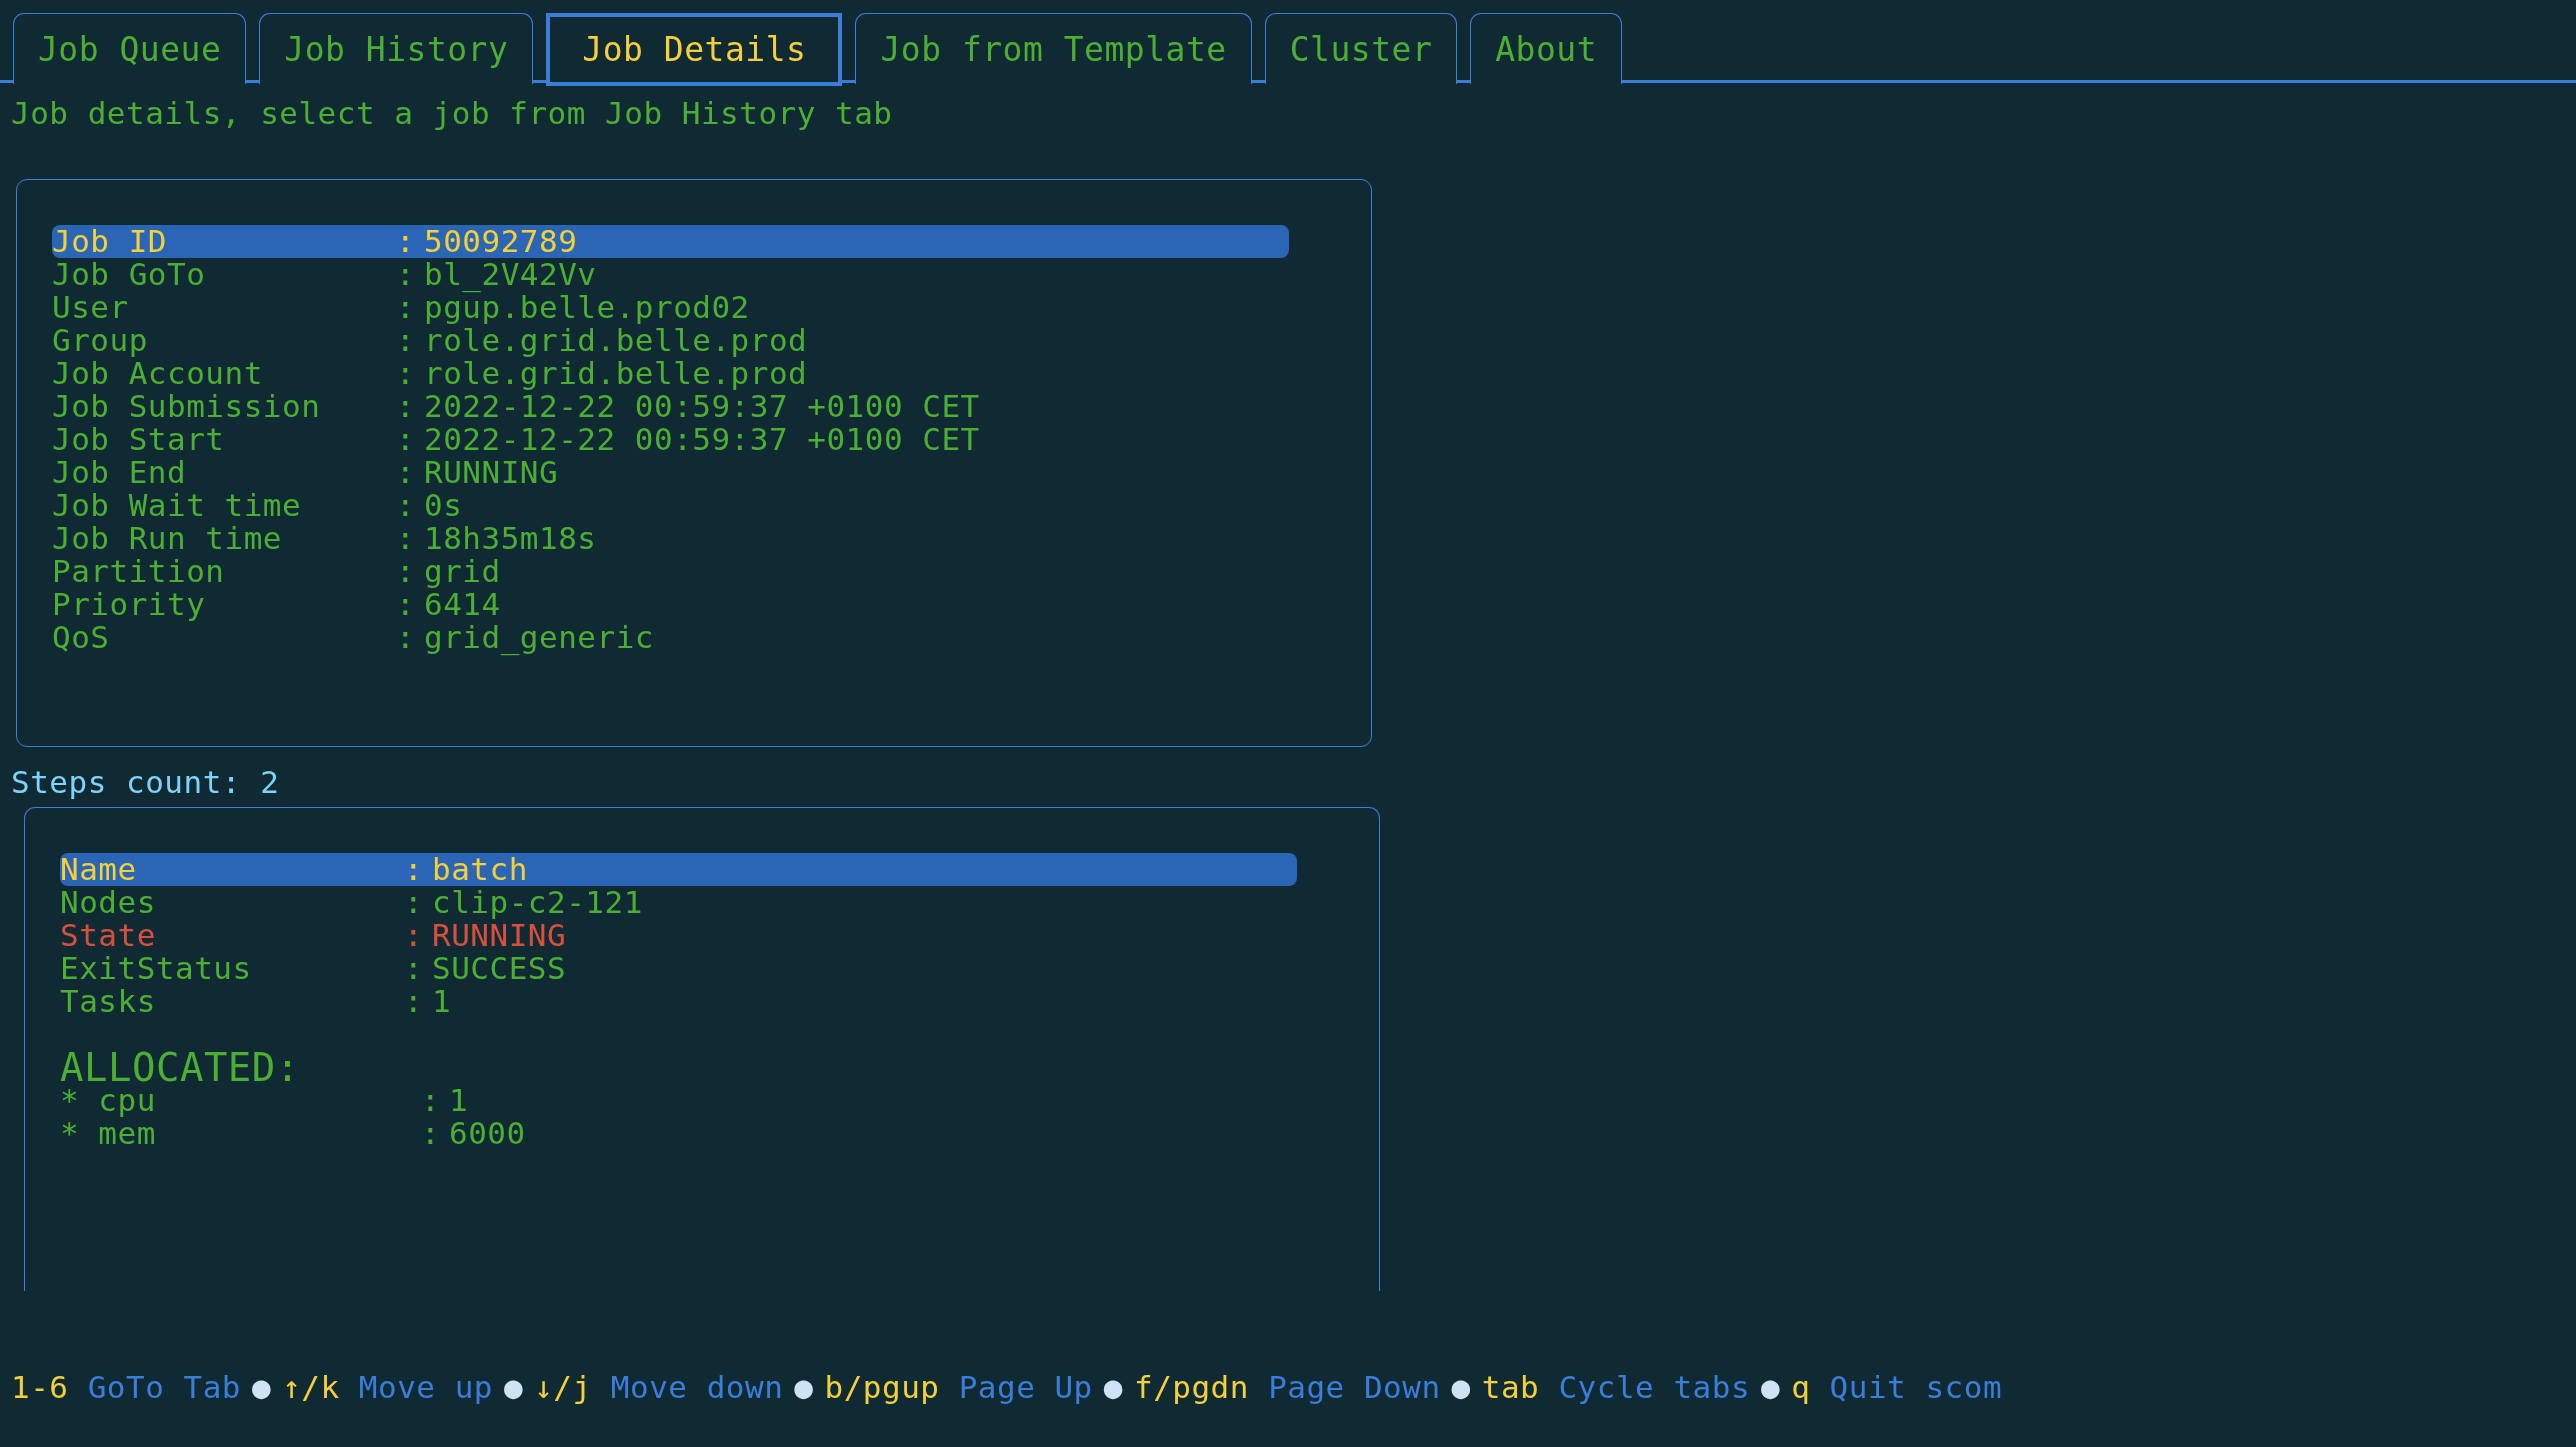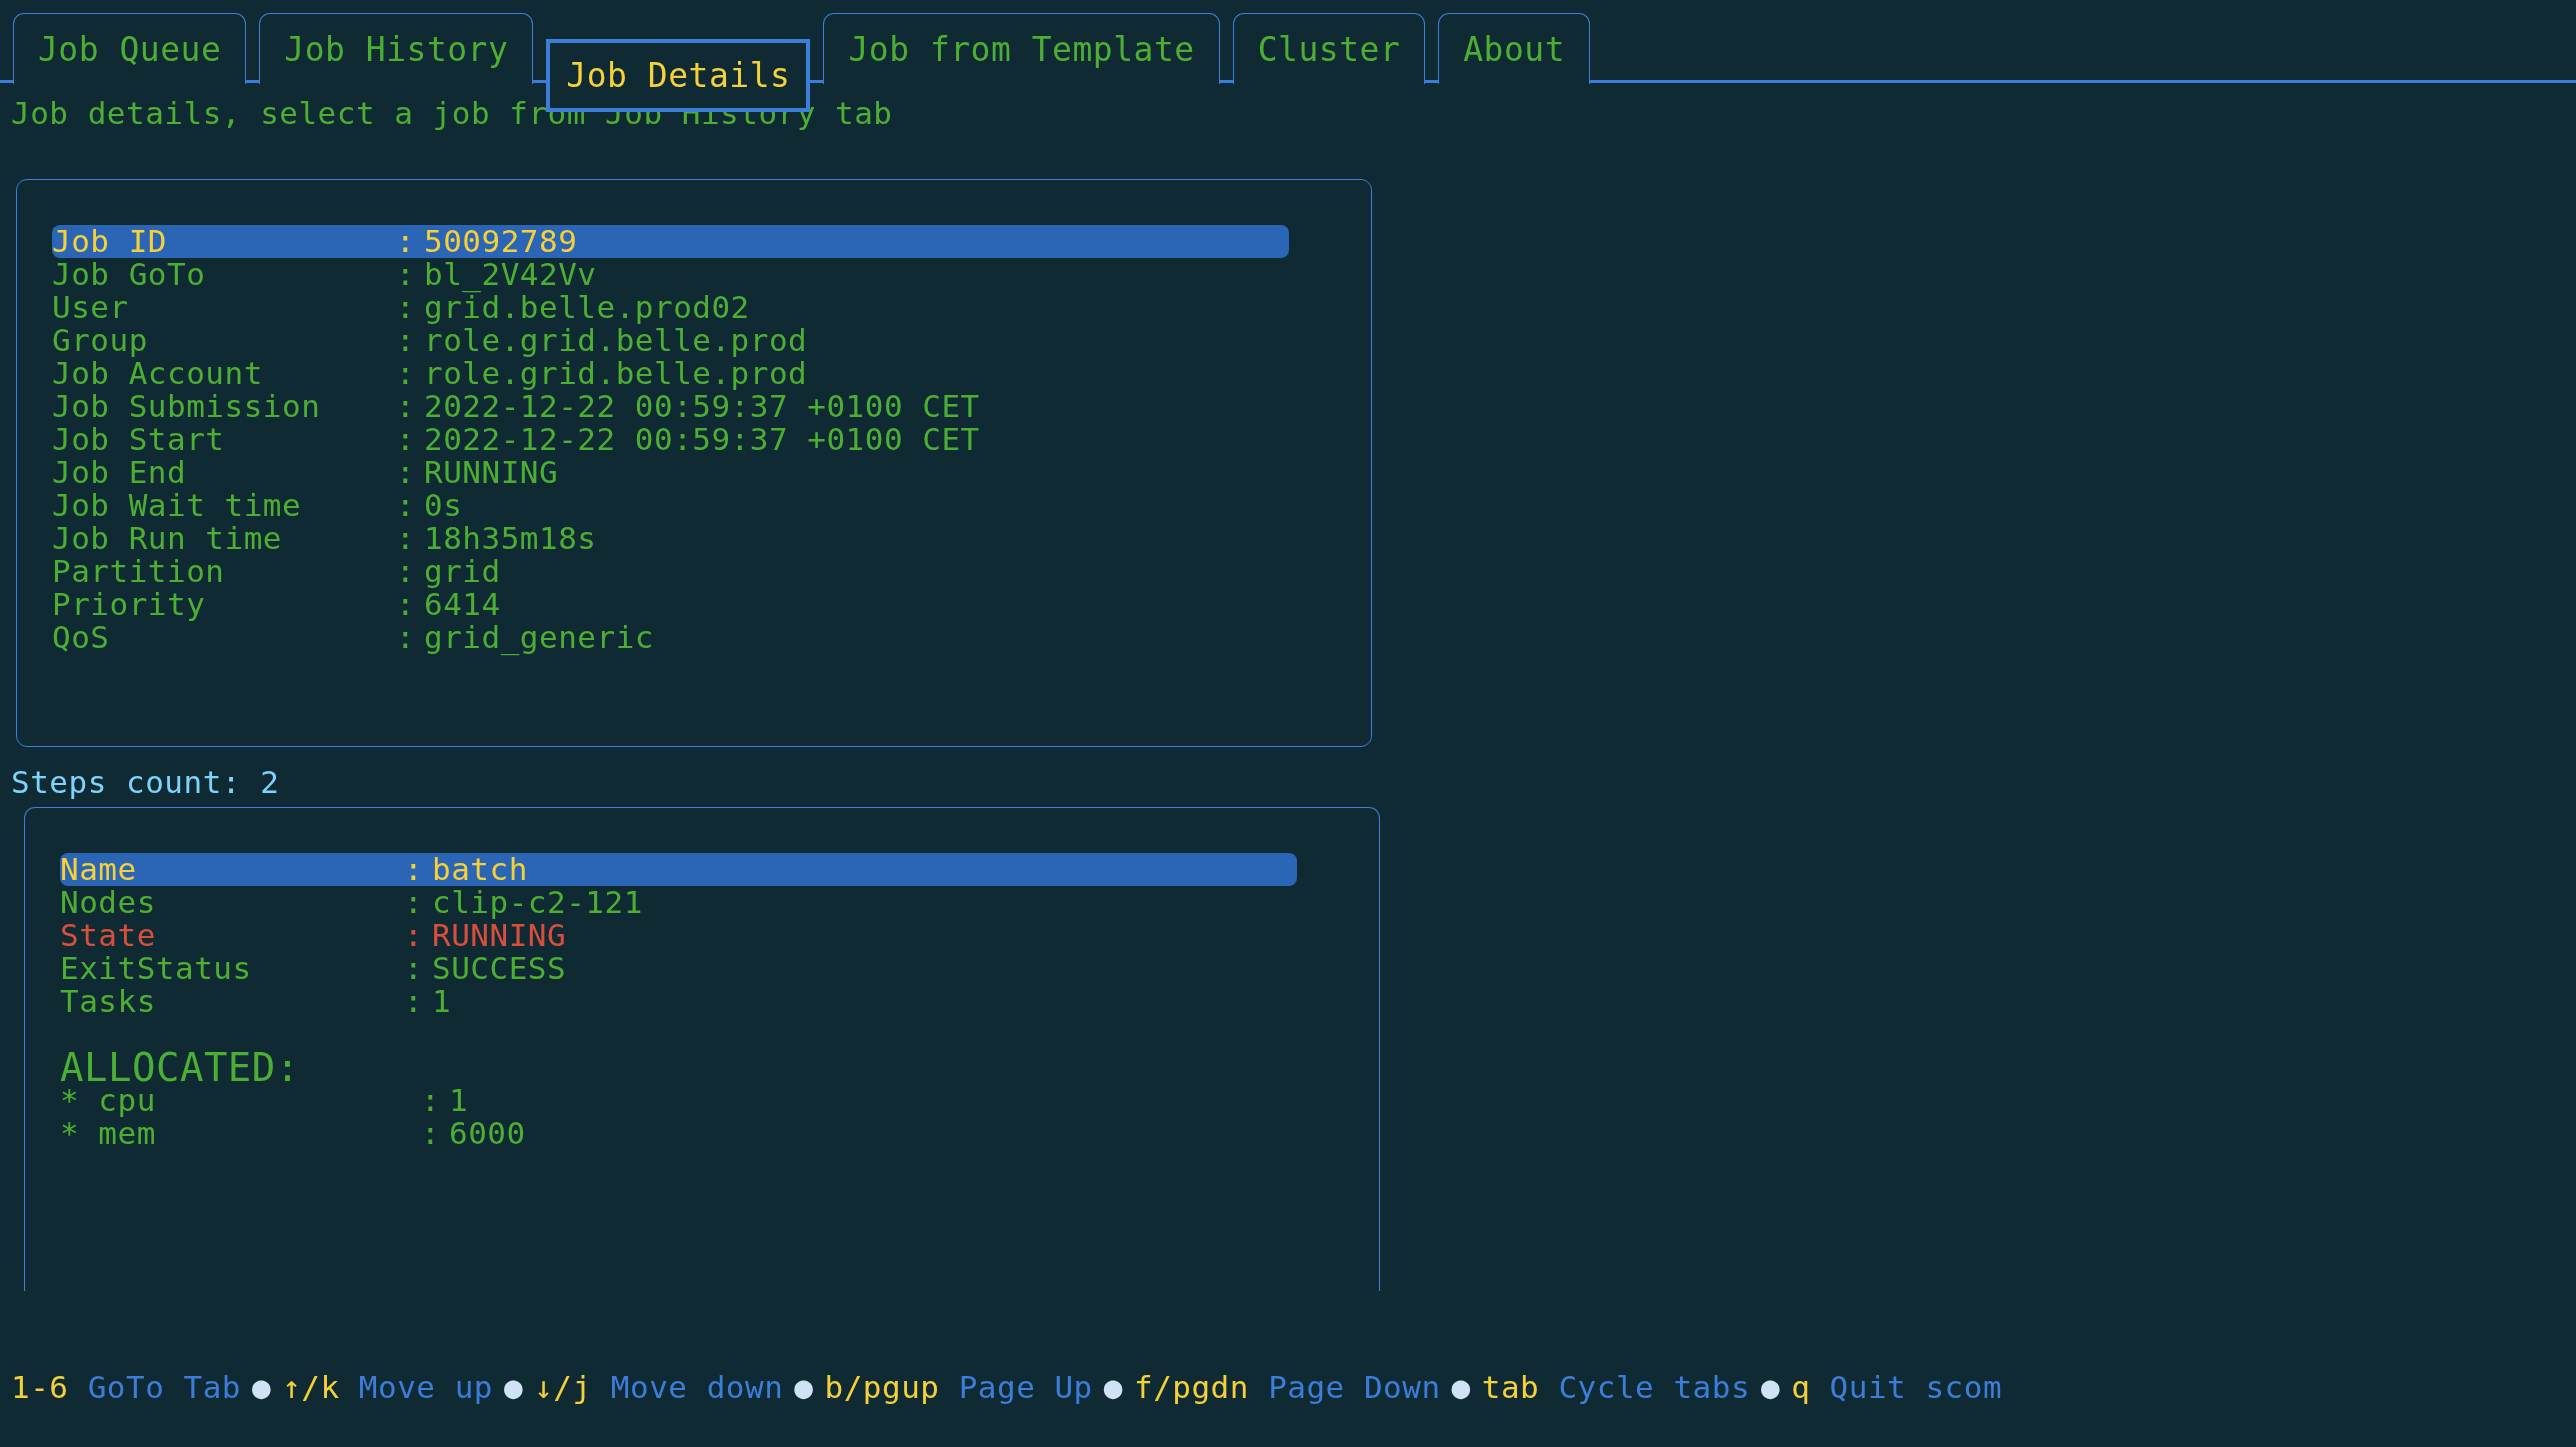--- a/index.html
+++ b/index.html
@@ -61,25 +61,24 @@
     font-size: 33px;
     letter-spacing: 0.5px;
     line-height: 1;
     white-space: nowrap;
     cursor: pointer;
   }
   .tab.active {
     border: 4.6px solid #3b7dd8;
     border-radius: 0;
     color: #f5d03a;
-    padding: 0 16px;
+    padding: 0 32px;
     height: 73px;
     z-index: 5;
     position: relative;
-    margin-top: 26px;
   }
 
   
   .subtitle {
     position: absolute;
     left: 11px;
     top: 95px;
     font-size: 31px;
     color: #4caf33;
     letter-spacing: 0.5px;
@@ -214,21 +213,21 @@
         </div>
       </div>
   </div>
 
   <div class="subtitle">Job details, select a job from Job History tab</div>
 
   <div class="panel" id="panel-job">
     <div class="rows" id="job-rows">
         <div class="row selected"><span class="label">Job ID</span><span class="colon">:</span><span class="value">50092789</span></div>
         <div class="row"><span class="label">Job GoTo</span><span class="colon">:</span><span class="value">bl_2V42Vv</span></div>
-        <div class="row"><span class="label">User</span><span class="colon">:</span><span class="value">grid.belle.prod02</span></div>
+        <div class="row"><span class="label">User</span><span class="colon">:</span><span class="value">pgup.belle.prod02</span></div>
         <div class="row"><span class="label">Group</span><span class="colon">:</span><span class="value">role.grid.belle.prod</span></div>
         <div class="row"><span class="label">Job Account</span><span class="colon">:</span><span class="value">role.grid.belle.prod</span></div>
         <div class="row"><span class="label">Job Submission</span><span class="colon">:</span><span class="value">2022-12-22 00:59:37 +0100 CET</span></div>
         <div class="row"><span class="label">Job Start</span><span class="colon">:</span><span class="value">2022-12-22 00:59:37 +0100 CET</span></div>
         <div class="row"><span class="label">Job End</span><span class="colon">:</span><span class="value">RUNNING</span></div>
         <div class="row"><span class="label">Job Wait time</span><span class="colon">:</span><span class="value">0s</span></div>
         <div class="row"><span class="label">Job Run time</span><span class="colon">:</span><span class="value">18h35m18s</span></div>
         <div class="row"><span class="label">Partition</span><span class="colon">:</span><span class="value">grid</span></div>
         <div class="row"><span class="label">Priority</span><span class="colon">:</span><span class="value">6414</span></div>
         <div class="row"><span class="label">QoS</span><span class="colon">:</span><span class="value">grid_generic</span></div>

